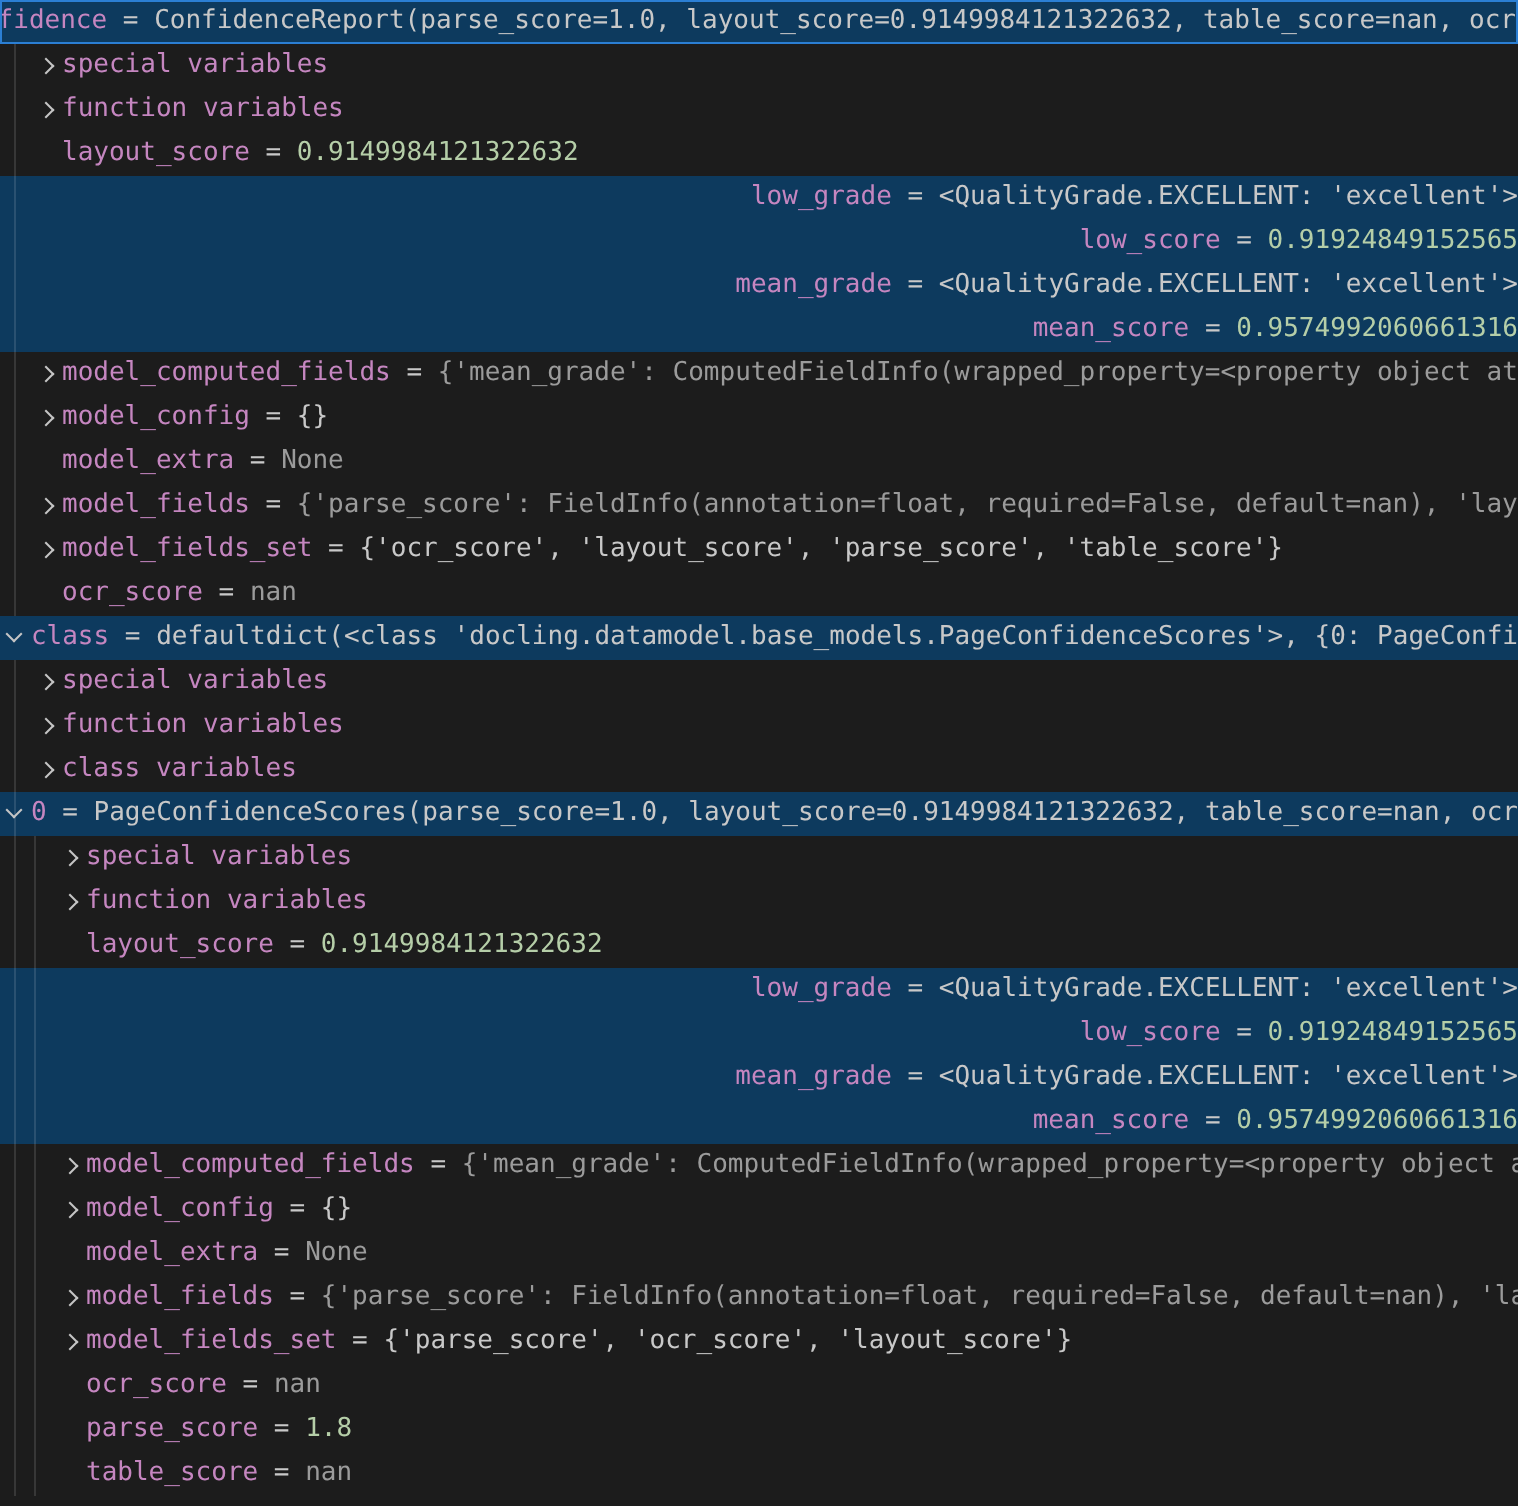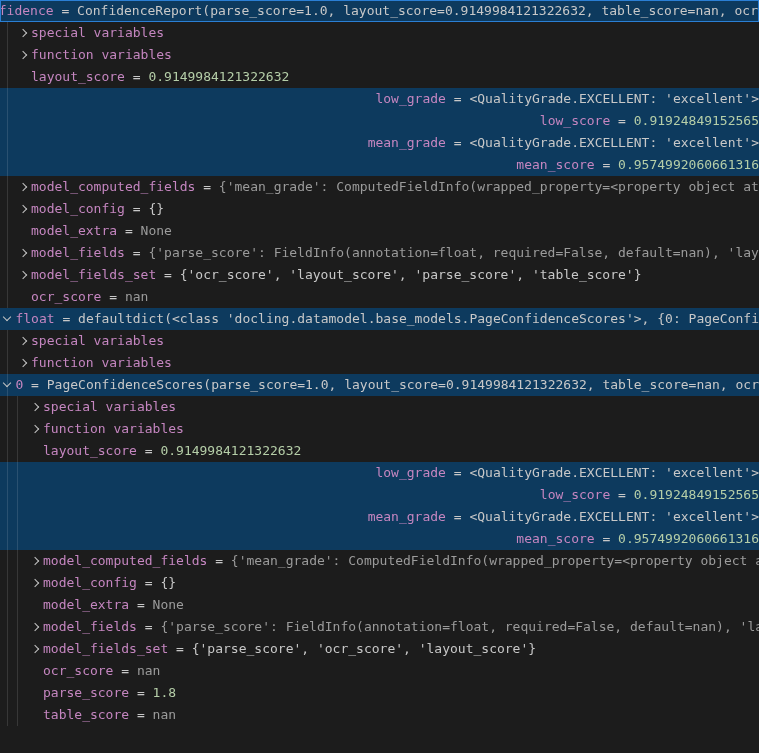--- a/index.html
+++ b/index.html
@@ -53,23 +53,24 @@
     <div class="row lvl1 hl"><span class="guide" style="left: 7px;"></span><span class="twistie"></span><span class="vname">low_grade</span><span class="eq"> = </span><span class="val-bright">&lt;QualityGrade.EXCELLENT: 'excellent'&gt;</span></div>
     <div class="row lvl1 hl"><span class="guide" style="left: 7px;"></span><span class="twistie"></span><span class="vname">low_score</span><span class="eq"> = </span><span class="val-number">0.91924849152565</span></div>
     <div class="row lvl1 hl"><span class="guide" style="left: 7px;"></span><span class="twistie"></span><span class="vname">mean_grade</span><span class="eq"> = </span><span class="val-bright">&lt;QualityGrade.EXCELLENT: 'excellent'&gt;</span></div>
     <div class="row lvl1 hl"><span class="guide" style="left: 7px;"></span><span class="twistie"></span><span class="vname">mean_score</span><span class="eq"> = </span><span class="val-number">0.9574992060661316</span></div>
     <div class="row lvl1"><span class="guide" style="left: 7px;"></span><span class="twistie right"></span><span class="vname">model_computed_fields</span><span class="eq"> = </span><span class="val-dim">{'mean_grade': ComputedFieldInfo(wrapped_property=&lt;property object at 0x</span></div>
     <div class="row lvl1"><span class="guide" style="left: 7px;"></span><span class="twistie right"></span><span class="vname">model_config</span><span class="eq"> = </span><span class="val-bright">{}</span></div>
     <div class="row lvl1"><span class="guide" style="left: 7px;"></span><span class="twistie"></span><span class="vname">model_extra</span><span class="eq"> = </span><span class="val-dim">None</span></div>
     <div class="row lvl1"><span class="guide" style="left: 7px;"></span><span class="twistie right"></span><span class="vname">model_fields</span><span class="eq"> = </span><span class="val-dim">{'parse_score': FieldInfo(annotation=float, required=False, default=nan), 'layou</span></div>
     <div class="row lvl1"><span class="guide" style="left: 7px;"></span><span class="twistie right"></span><span class="vname">model_fields_set</span><span class="eq"> = </span><span class="val-bright">{'ocr_score', 'layout_score', 'parse_score', 'table_score'}</span></div>
     <div class="row lvl1"><span class="guide" style="left: 7px;"></span><span class="twistie"></span><span class="vname">ocr_score</span><span class="eq"> = </span><span class="val-dim">nan</span></div>
-    <div class="row lvl0 hl"><span class="twistie down"></span><span class="vname">float</span><span class="eq"> = </span><span class="val-bright">defaultdict(&lt;class 'docling.datamodel.base_models.PageConfidenceScores'&gt;, {0: PageConfi</span></div>
+    <div class="row lvl0 hl"><span class="twistie down"></span><span class="vname">class</span><span class="eq"> = </span><span class="val-bright">defaultdict(&lt;class 'docling.datamodel.base_models.PageConfidenceScores'&gt;, {0: PageConfi</span></div>
     <div class="row lvl1"><span class="guide" style="left: 7px;"></span><span class="twistie right"></span><span class="vname">special variables</span></div>
     <div class="row lvl1"><span class="guide" style="left: 7px;"></span><span class="twistie right"></span><span class="vname">function variables</span></div>
+    <div class="row lvl1"><span class="guide" style="left: 7px;"></span><span class="twistie right"></span><span class="vname">class variables</span></div>
     <div class="row lvl1 hl"><span class="guide" style="left: 7px;"></span><span class="twistie down"></span><span class="vname">0</span><span class="eq"> = </span><span class="val-bright">PageConfidenceScores(parse_score=1.0, layout_score=0.9149984121322632, table_score=nan, ocr</span></div>
     <div class="row lvl2"><span class="guide" style="left: 7px;"></span><span class="guide" style="left: 17px;"></span><span class="twistie right"></span><span class="vname">special variables</span></div>
     <div class="row lvl2"><span class="guide" style="left: 7px;"></span><span class="guide" style="left: 17px;"></span><span class="twistie right"></span><span class="vname">function variables</span></div>
     <div class="row lvl2"><span class="guide" style="left: 7px;"></span><span class="guide" style="left: 17px;"></span><span class="twistie"></span><span class="vname">layout_score</span><span class="eq"> = </span><span class="val-number">0.9149984121322632</span></div>
     <div class="row lvl2 hl"><span class="guide" style="left: 7px;"></span><span class="guide" style="left: 17px;"></span><span class="twistie"></span><span class="vname">low_grade</span><span class="eq"> = </span><span class="val-bright">&lt;QualityGrade.EXCELLENT: 'excellent'&gt;</span></div>
     <div class="row lvl2 hl"><span class="guide" style="left: 7px;"></span><span class="guide" style="left: 17px;"></span><span class="twistie"></span><span class="vname">low_score</span><span class="eq"> = </span><span class="val-number">0.91924849152565</span></div>
     <div class="row lvl2 hl"><span class="guide" style="left: 7px;"></span><span class="guide" style="left: 17px;"></span><span class="twistie"></span><span class="vname">mean_grade</span><span class="eq"> = </span><span class="val-bright">&lt;QualityGrade.EXCELLENT: 'excellent'&gt;</span></div>
     <div class="row lvl2 hl"><span class="guide" style="left: 7px;"></span><span class="guide" style="left: 17px;"></span><span class="twistie"></span><span class="vname">mean_score</span><span class="eq"> = </span><span class="val-number">0.9574992060661316</span></div>
     <div class="row lvl2"><span class="guide" style="left: 7px;"></span><span class="guide" style="left: 17px;"></span><span class="twistie right"></span><span class="vname">model_computed_fields</span><span class="eq"> = </span><span class="val-dim">{'mean_grade': ComputedFieldInfo(wrapped_property=&lt;property object at 0x</span></div>
     <div class="row lvl2"><span class="guide" style="left: 7px;"></span><span class="guide" style="left: 17px;"></span><span class="twistie right"></span><span class="vname">model_config</span><span class="eq"> = </span><span class="val-bright">{}</span></div>

